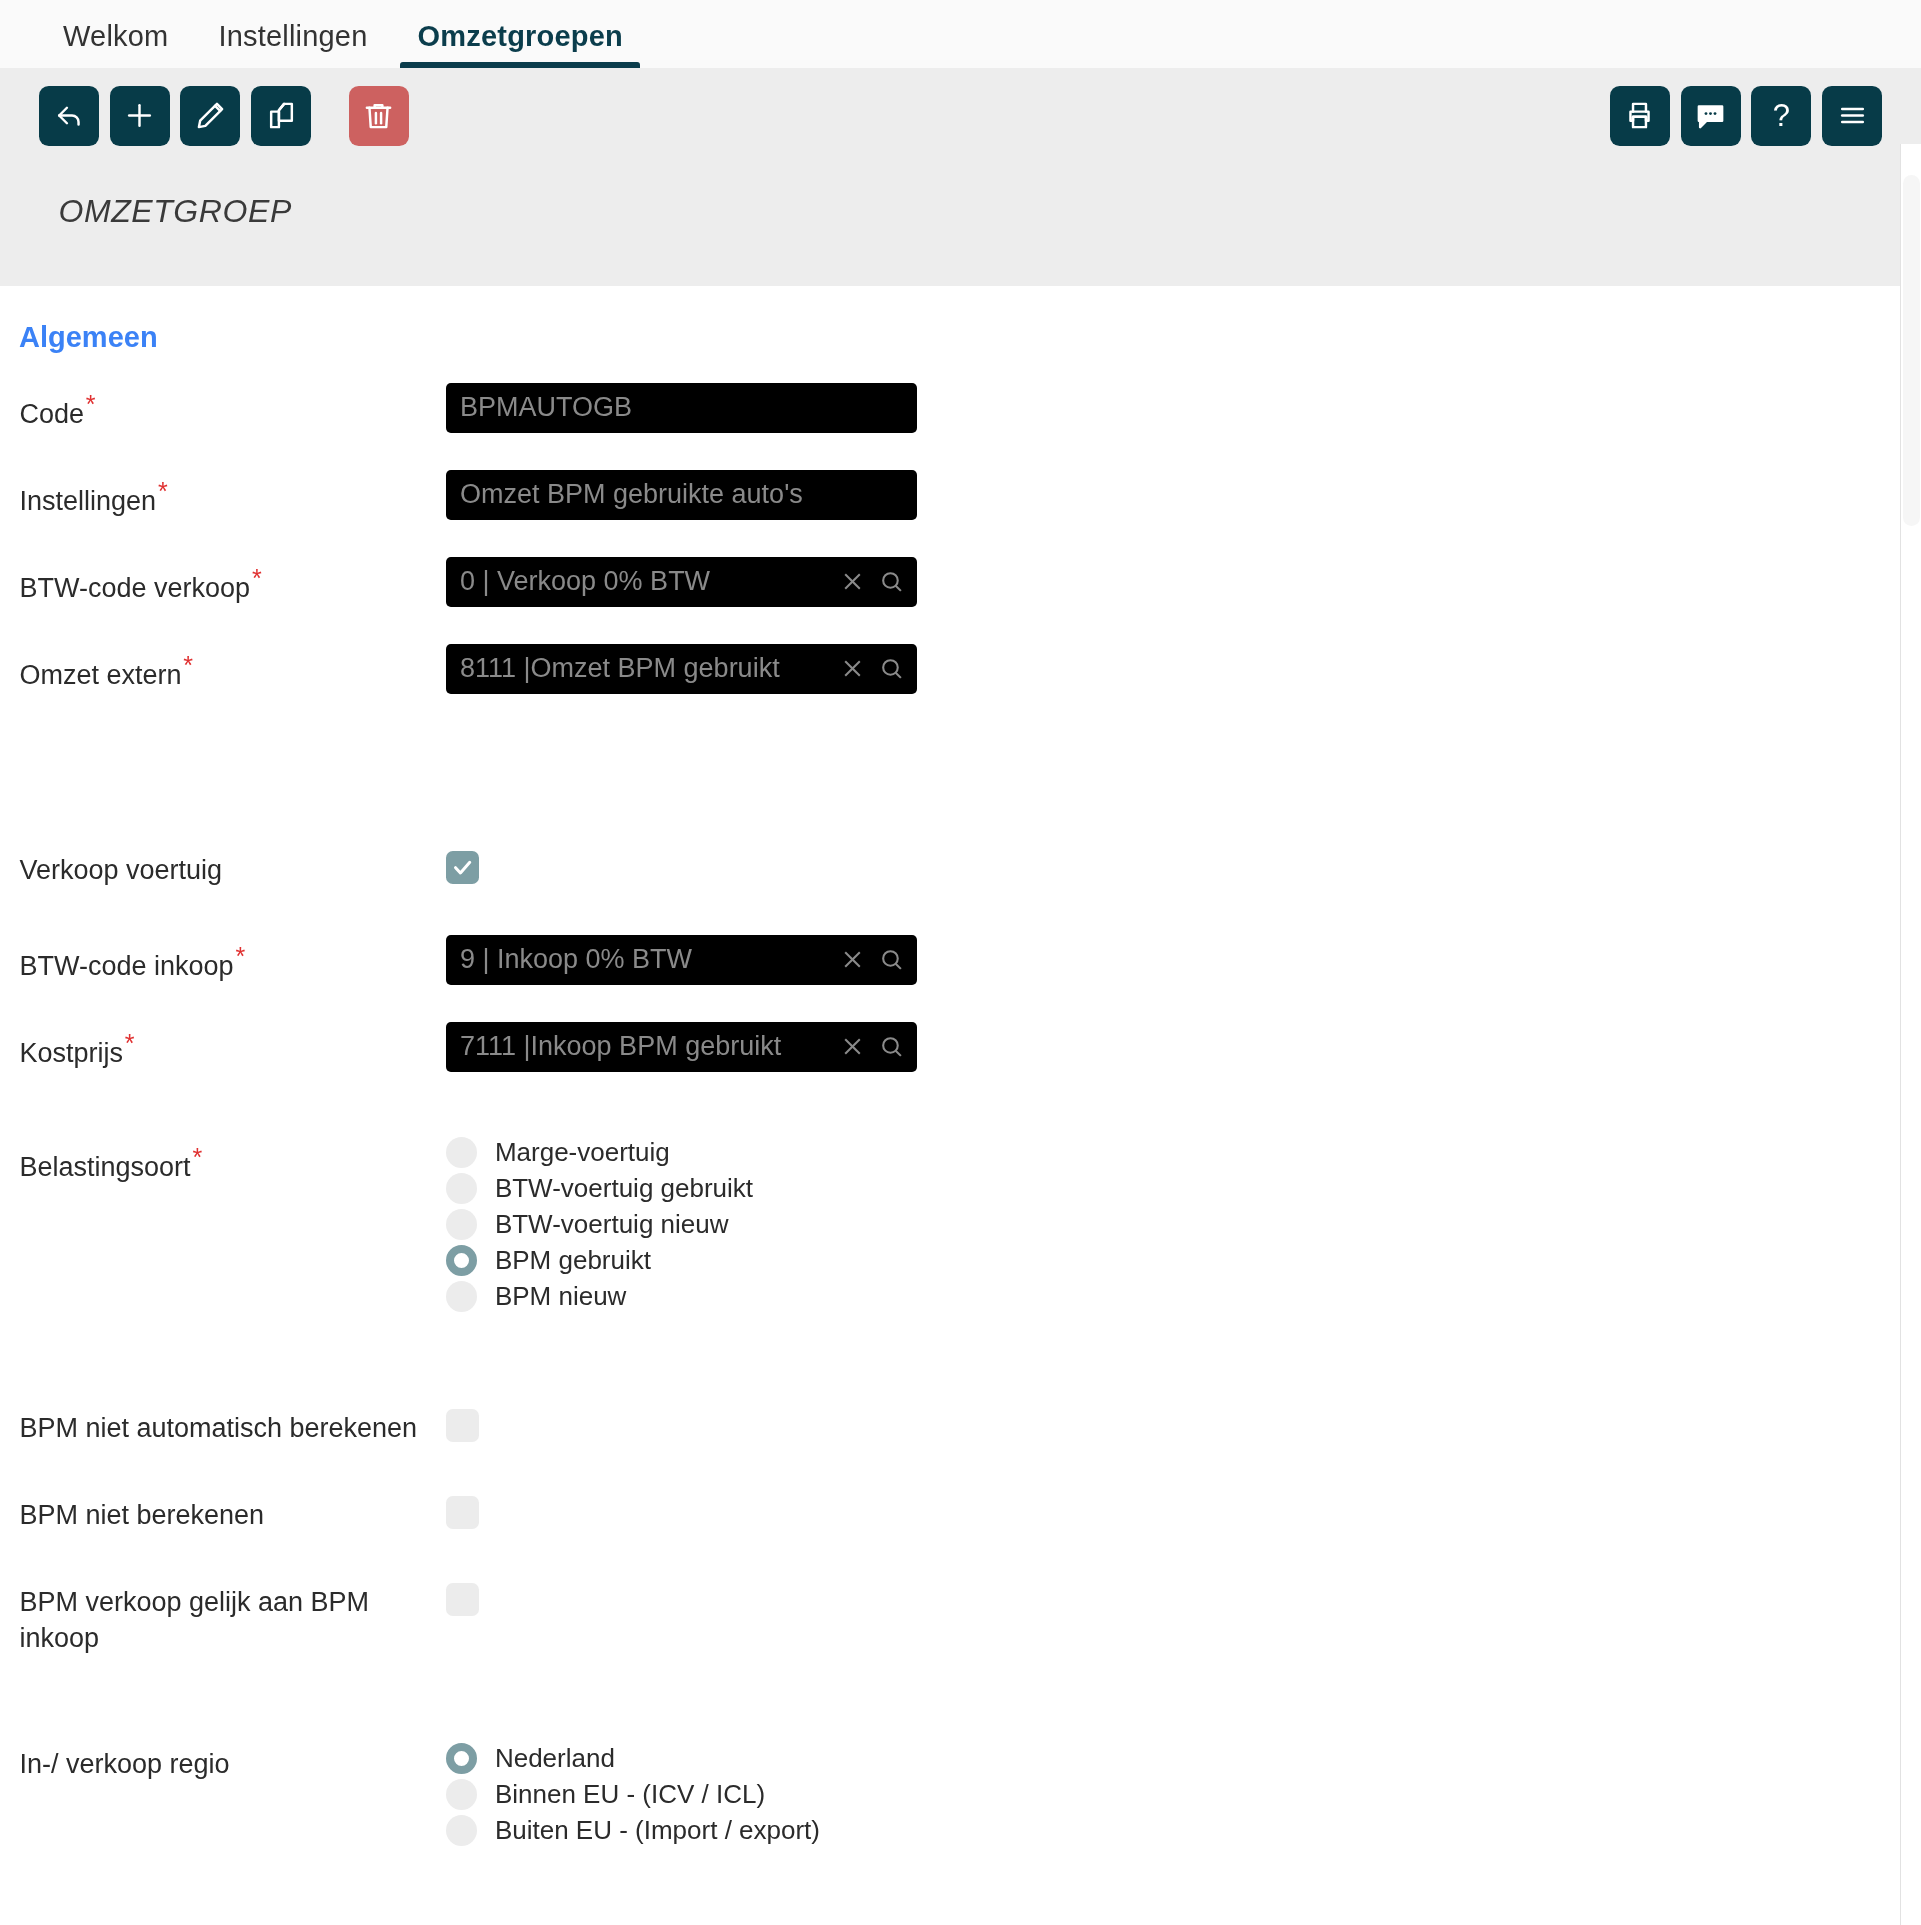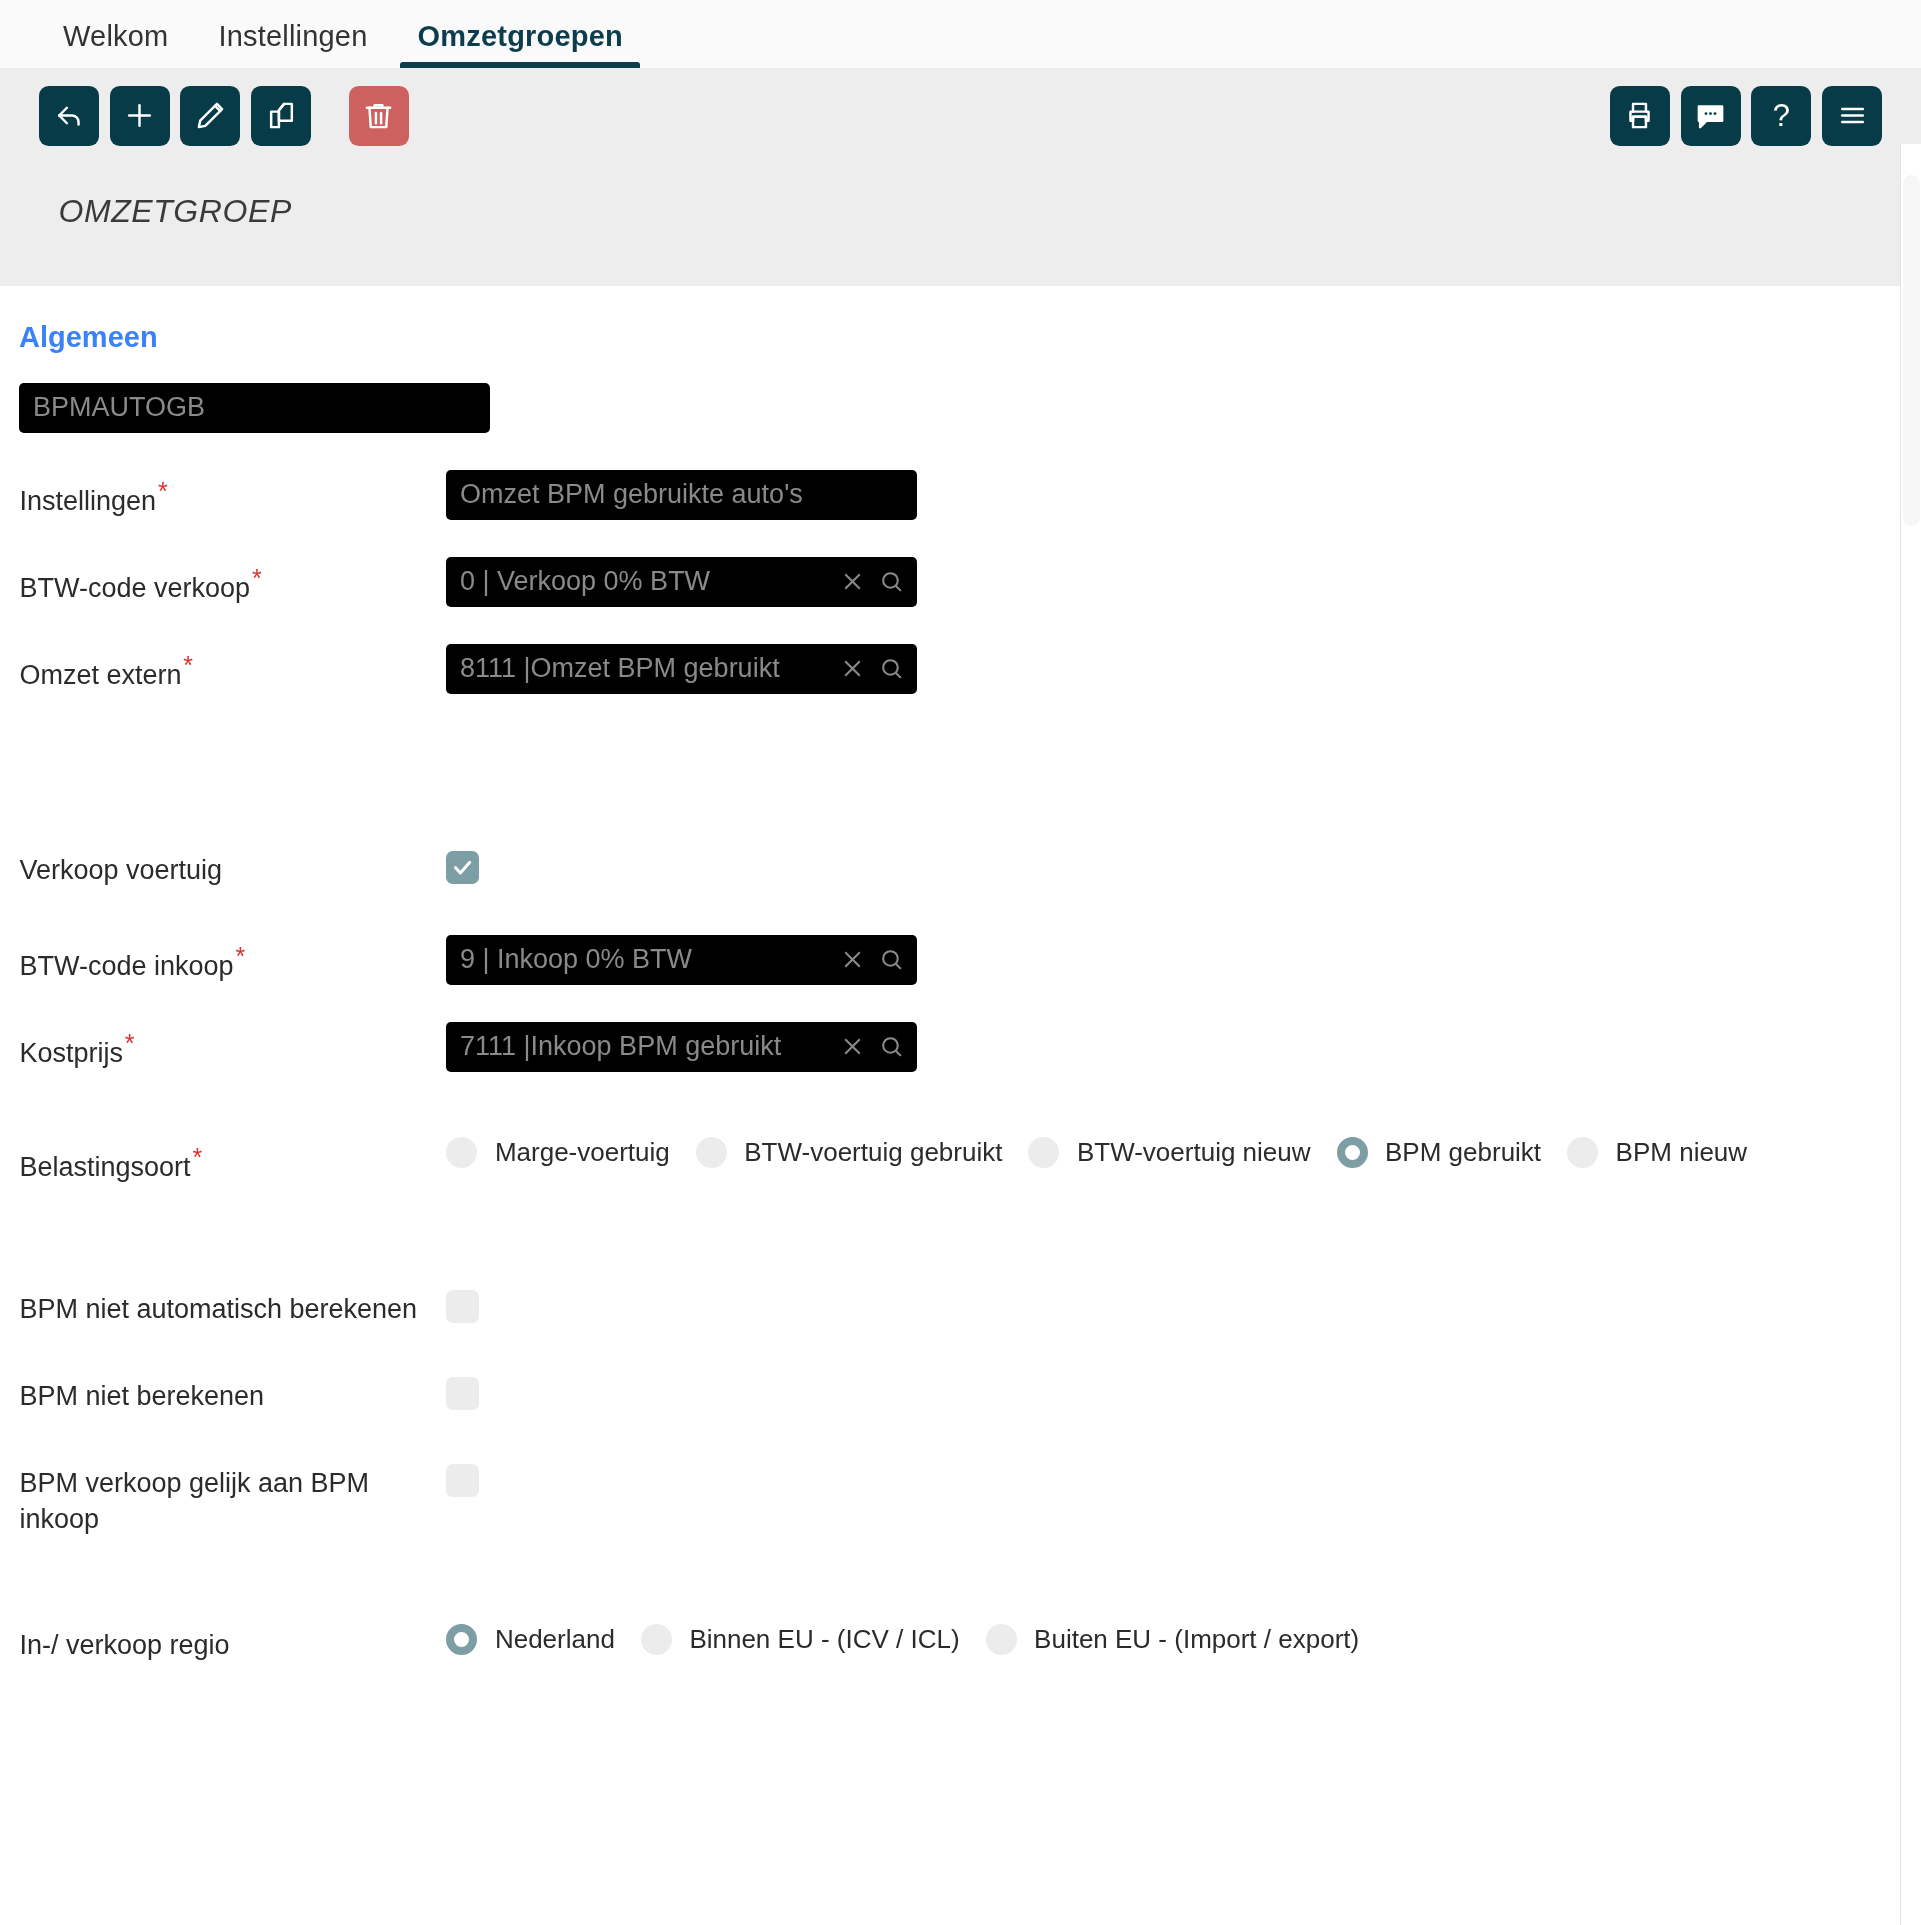--- a/index.html
+++ b/index.html
@@ -134,21 +134,21 @@
     align-items: center;
     justify-content: center;
     cursor: pointer;
     margin-top: 3.9px;
   }
   .cb.on { background: #7d9ea4; }
   .cb svg { width: 21.3px; height: 21.3px; stroke: #ffffff; fill: none; stroke-width: 3.4;
             stroke-linecap: round; stroke-linejoin: round; display: none; }
   .cb.on svg { display: block; }
 
-  .radios { display: flex; gap: 26px; padding-top: 1.9px; justify-content: center; }
+  .radios { display: flex; flex-direction: column; gap: 5px; padding-top: 1.9px; justify-content: center; }
   .radio { display: flex; align-items: center; cursor: pointer; }
   .dot {
     width: 31px; height: 31px;
     border-radius: 50%;
     background: #ececec;
     flex: 0 0 auto;
     margin-right: 17.5px;
   }
   .radio.sel .dot {
     background: #ffffff;
@@ -262,20 +262,21 @@
   </div>
 
   <div class="page-title">OMZETGROEP</div>
 </div>
 
 <div class="form">
 
   <div class="section-title">Algemeen</div>
 
   <div class="row">
+    <div class="lbl"><span>Code</span><span class="req">*</span></div>
     <div class="ctl">
       <div class="field">
         <span class="val">BPMAUTOGB</span>
       </div>
     </div>
   </div>
   <div class="gap-sm"></div>
 
   <div class="row">
     <div class="lbl"><span>Instellingen</span><span class="req">*</span></div>

